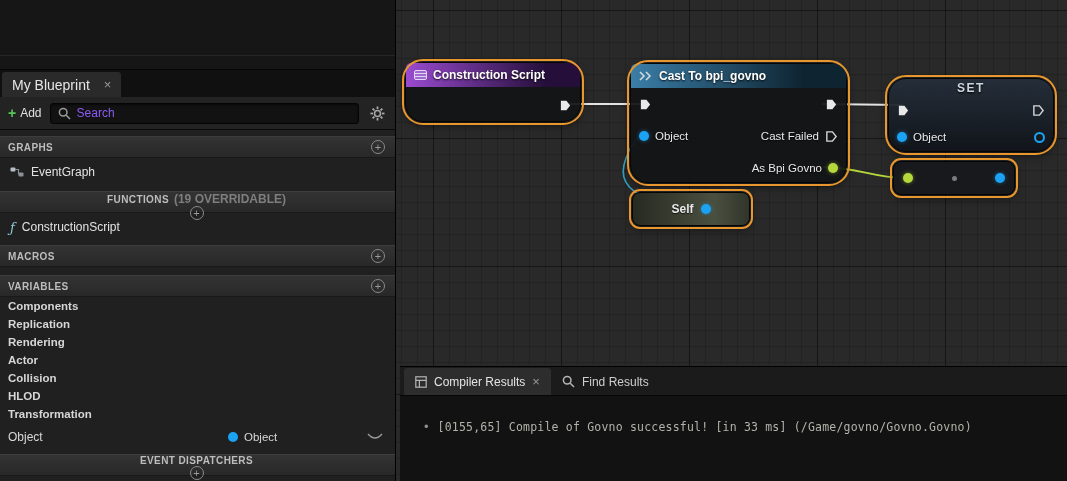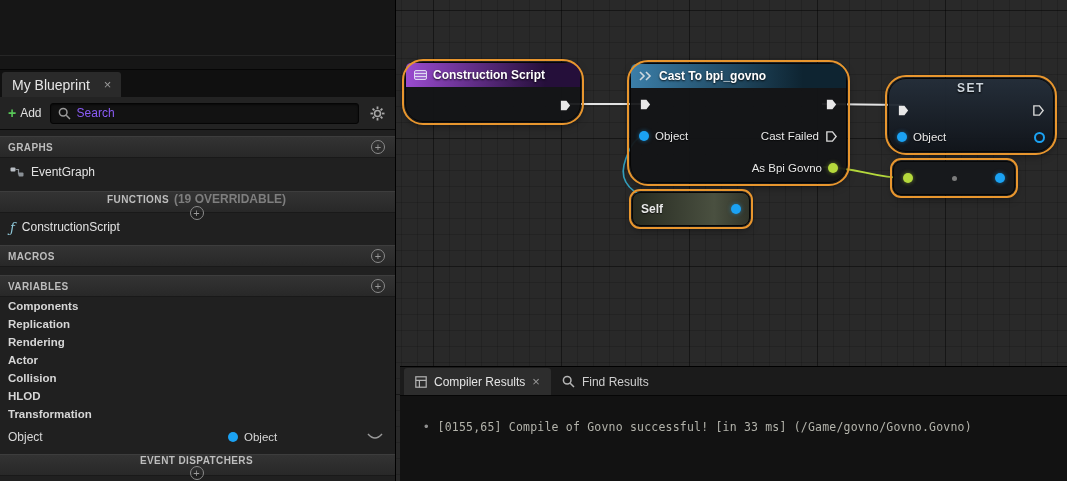--- a/index.html
+++ b/index.html
@@ -63,21 +63,21 @@
   .pin.classref{background:var(--pin-class);box-shadow:0 0 4px rgba(181,217,60,.5);}
   .pin.donut{background:transparent;border:2.5px solid var(--pin-object);width:11px;height:11px;box-shadow:none;}
   .pin.graydot{width:5px;height:5px;background:#7c7c7c;box-shadow:none;}
 
   .node-construction{left:9px;top:62px;width:176px;height:60px;}
   .node-construction .body{height:36px;display:flex;align-items:center;justify-content:flex-end;padding:0 8px;}
 
   .node-cast{left:234px;top:63px;width:217px;height:120px;}
   .node-cast .row1{height:32px;} .node-cast .row2{height:32px;} .node-cast .row3{height:32px;}
 
-  .node-self{left:236px;top:192px;width:118px;height:34px;border-radius:8px;background:linear-gradient(90deg,#262a21,#4a5040 70%,#30342a);display:flex;align-items:center;justify-content:space-between;gap:7px;padding:0 8px;}
+  .node-self{left:236px;top:192px;width:118px;height:34px;border-radius:8px;background:linear-gradient(90deg,#262a21,#4a5040 70%,#30342a);display:flex;align-items:center;justify-content:center;gap:7px;padding:0 8px;}
   .node-self .pin-label{font-weight:bold;font-size:12px;}
 
   .node-set{left:492px;top:78px;width:166px;height:74px;background:linear-gradient(180deg,rgba(36,46,58,.95),rgba(16,20,26,.95));}
   .set-title{height:18px;display:flex;align-items:center;justify-content:center;font-size:12px;font-weight:bold;letter-spacing:1.5px;color:#ccd4dc;text-shadow:0 1px 2px #000;}
   .node-set .rowA{height:26px;} .node-set .rowB{height:28px;}
 
   .node-compact{left:497px;top:161px;width:122px;height:34px;border-radius:8px;background:#17191c;display:flex;align-items:center;justify-content:space-between;padding:0 9px;}
 
   
   .bottom-panel{position:absolute;left:400px;top:366px;width:667px;height:115px;background:#121212;z-index:3;border-top:1px solid #000;}

